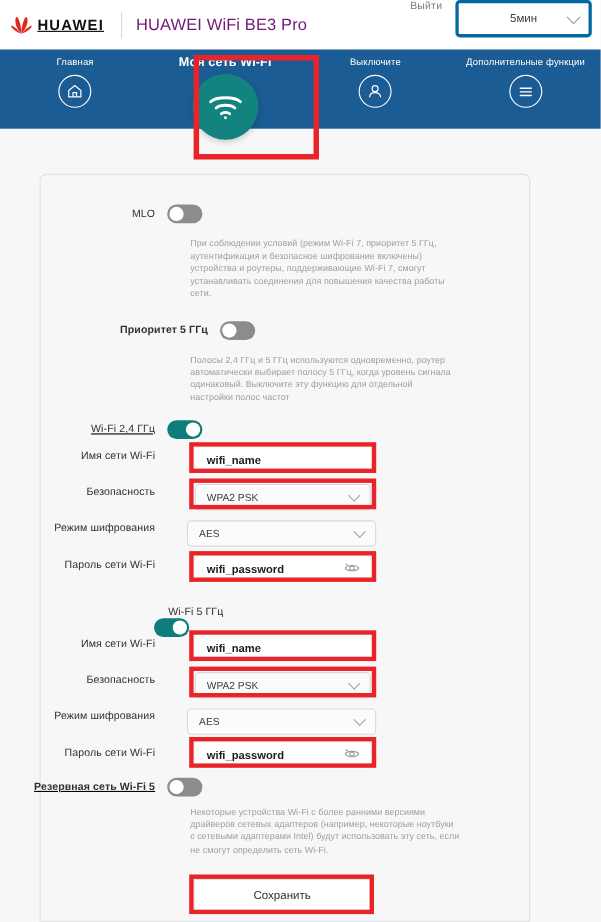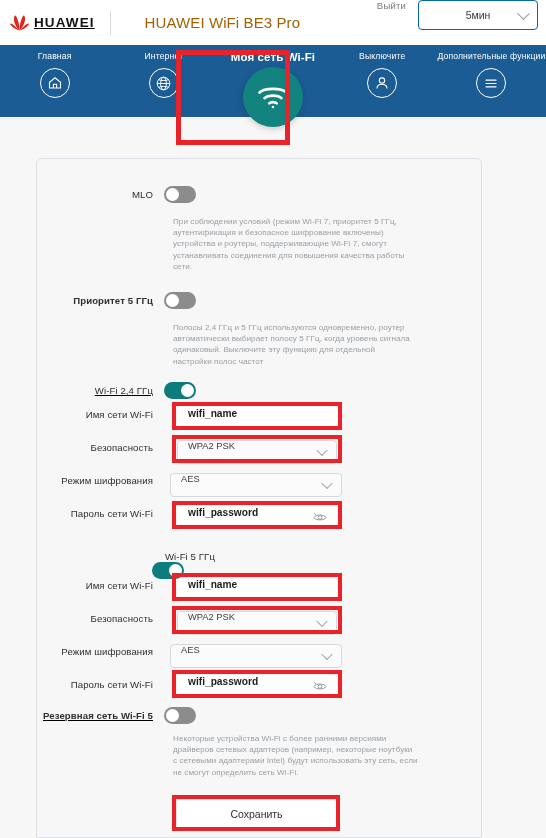--- a/index.html
+++ b/index.html
@@ -14,25 +14,25 @@
   
   .topbar{
     position:absolute;left:0;top:0;width:546px;height:45px;
     background:#ffffff;
     display:flex;align-items:center;
   }
   .logo-wrap{display:flex;align-items:center;margin-left:10px;text-decoration:underline;}
   .logo-mark{width:19px;height:16px;position:relative;margin-right:5px;}
   .logo-text{font-size:13.5px;font-weight:bold;letter-spacing:1.1px;color:#111;}
   .divider-v{width:1px;height:24px;background:#d8d8d8;margin:0 13px 0 15px;}
-  .product-name{font-size:15px;color:#a16207;font-weight:400;letter-spacing:0.1px;margin-left:21px;}
+  .product-name{font-size:15px;color:#701a75;font-weight:400;letter-spacing:0.1px;}
   .topbar-right{position:absolute;right:8px;top:0;height:45px;display:flex;align-items:flex-start;}
   .logout{font-size:9.5px;color:#7a7a7a;margin-right:12px;letter-spacing:0.2px;}
   .timeout-select{
-    width:118px;height:28px;border:1px solid #0369a1;border-radius:4px;background:#fff;
+    width:118px;height:28px;border:3px solid #0369a1;border-radius:4px;background:#fff;
     display:flex;align-items:center;justify-content:center;position:relative;
   }
   .timeout-select .val{font-size:10.5px;color:#3c3c3c;}
   .chev{position:absolute;right:9px;top:50%;width:8px;height:8px;
         border-right:1.3px solid #9a9a9a;border-bottom:1.3px solid #9a9a9a;
         transform:translateY(-65%) rotate(45deg);}
 
   
   .navbar{
     position:absolute;left:0;top:45px;width:546px;height:72px;
@@ -63,21 +63,21 @@
     border:5px solid #e8232a;box-sizing:border-box;pointer-events:none;z-index:5;
   }
 
   
   .card{
     position:absolute;left:36px;top:158px;width:446px;height:680px;
     background:#f7f7f7;border:1px solid #dde1e8;border-top-left-radius:6px;
     border-top-right-radius:6px;box-sizing:border-box;
   }
 
-  .row{position:absolute;display:flex;align-items:center;margin-left:12px;}
+  .row{position:absolute;display:flex;align-items:center;}
   .lab{
     font-size:9.6px;color:#2f2f2f;text-align:right;width:116px;
     padding-right:11px;box-sizing:border-box;letter-spacing:0.1px;
   }
   .lab.bold{font-weight:bold;}
 
   
   .toggle{width:32px;height:17px;border-radius:9px;position:relative;flex:none;}
   .toggle.off{background:#8c8c8c;}
   .toggle.on{background:#0e7c7b;}
@@ -87,21 +87,21 @@
 
   
   .desc{
     position:absolute;left:173px;width:240px;font-size:8.1px;line-height:11.2px;
     color:#9aa0a6;letter-spacing:0.05px;
   }
 
   
   .field{
     height:24px;box-sizing:border-box;border:1px solid #d5d9df;border-radius:4px;
-    background:#fbfbfb;display:flex;position:relative;
+    background:#fbfbfb;display:flex;align-items:center;position:relative;
   }
   .field .txt{font-size:9.3px;color:#3c3c3c;padding-left:10px;}
   .field.input-white{background:#ffffff;border:1px solid #ffffff;}
   .field.input-white .txt{font-weight:bold;font-size:10.2px;color:#1d1d1d;}
   .field .chev2{
     position:absolute;right:10px;top:50%;width:7px;height:7px;
     border-right:1.2px solid #a5a5a5;border-bottom:1.2px solid #a5a5a5;
     transform:translateY(-70%) rotate(45deg);
   }
   .eye{position:absolute;right:9px;top:50%;transform:translateY(-50%);}
@@ -150,32 +150,20 @@
     <div class="nav-item">
       <div class="nav-label">Главная</div>
       <div class="nav-icon">
         <svg width="16" height="16" viewBox="0 0 16 16" fill="none" stroke="#ffffff" stroke-width="1.1">
           <path d="M2.5 7.2 L8 2.8 L13.5 7.2 L13.5 13 L2.5 13 Z"></path>
           <path d="M6.4 13 L6.4 9.2 L9.6 9.2 L9.6 13"></path>
         </svg>
       </div>
     </div>
 
-    <div class="nav-item">
-      <div class="nav-label">Интернет</div>
-      <div class="nav-icon">
-        <svg width="17" height="17" viewBox="0 0 17 17" fill="none" stroke="#ffffff" stroke-width="1">
-          <circle cx="8.5" cy="8.5" r="6.3"></circle>
-          <ellipse cx="8.5" cy="8.5" rx="2.8" ry="6.3"></ellipse>
-          <line x1="2.2" y1="8.5" x2="14.8" y2="8.5"></line>
-          <path d="M3.6 4.6 C5.4 5.9 11.6 5.9 13.4 4.6"></path>
-          <path d="M3.6 12.4 C5.4 11.1 11.6 11.1 13.4 12.4"></path>
-        </svg>
-      </div>
-    </div>
 
     <div class="nav-item active">
       <div class="nav-label">Моя сеть Wi-Fi</div>
       <div class="nav-icon-active">
         <svg width="34" height="26" viewBox="0 0 34 26" fill="none" stroke="#ffffff" stroke-width="2.6" stroke-linecap="round">
           <path d="M3.5 8.5 C8.5 3.6 25.5 3.6 30.5 8.5"></path>
           <path d="M8.5 14.2 C12 10.8 22 10.8 25.5 14.2"></path>
           <path d="M13.2 19.4 C15 17.7 19 17.7 20.8 19.4"></path>
           <circle cx="17" cy="23" r="1.3" fill="#ffffff" stroke="none"></circle>
         </svg>
@@ -211,21 +199,21 @@
 <div class="card"></div>
 
 <div class="row" style="left:36px;top:186px;width:240px;">
   <div class="lab">MLO</div>
   <div class="toggle off">
       <div class="knob"></div>
     </div>
 </div>
 <div class="desc" style="top:216px;">При соблюдении условий (режим Wi-Fi 7, приоритет 5 ГГц, аутентификация и безопасное шифрование включены) устройства и роутеры, поддерживающие Wi-Fi 7, смогут устанавливать соединения для повышения качества работы сети.</div>
 
-<div class="row" style="left:36px;top:292px;width:240px;">
+<div class="row" style="left:36px;top:292px;width:240px;padding-left:48px;">
   <div class="lab bold">Приоритет 5 ГГц</div>
   <div class="toggle off">
       <div class="knob"></div>
     </div>
 </div>
 <div class="desc" style="top:322px;">Полосы 2,4 ГГц и 5 ГГц используются одновременно, роутер автоматически выбирает полосу 5 ГГц, когда уровень сигнала одинаковый. Выключите эту функцию для отдельной настройки полос частот</div>
 
 <div class="row" style="left:36px;top:382px;width:240px;text-decoration:underline;">
   <div class="lab">Wi-Fi 2,4 ГГц</div>
   <div class="toggle on">

